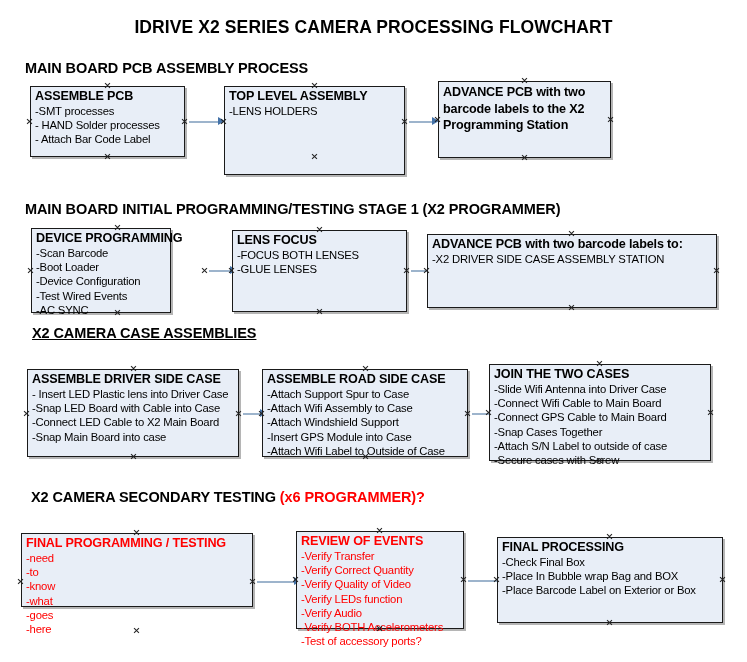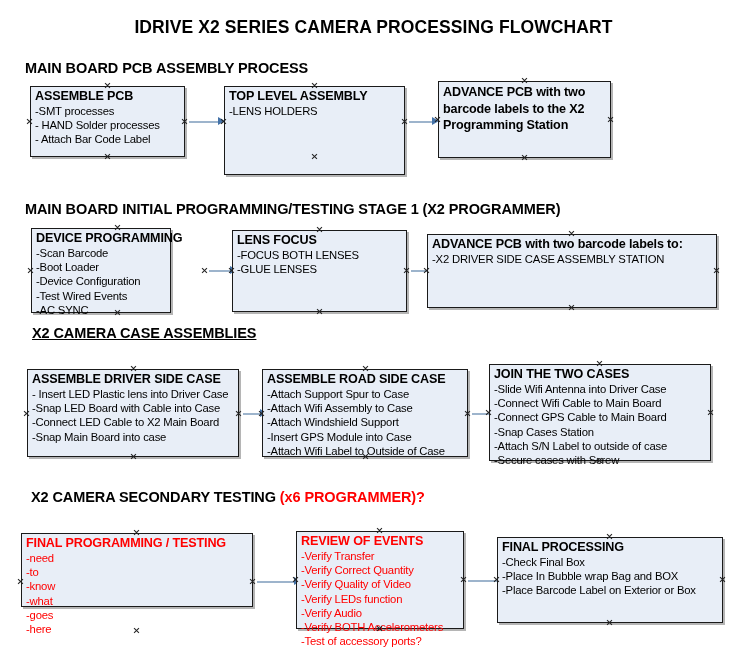--- a/index.html
+++ b/index.html
@@ -245,21 +245,21 @@
 <div class="arrow" style="left:472px; top:409px; width:24px;">
   <div class="shaft" style="width:18px;"></div>
   <div class="head" style="left:17px;"></div>
 </div>
 
 <div class="fbox" style="left:489px; top:364px; width:222px; height:97px;">
   <div class="btitle">JOIN THE TWO CASES</div>
   <div class="bline">-Slide Wifi Antenna into Driver Case</div>
   <div class="bline">-Connect Wifi Cable to Main Board</div>
   <div class="bline">-Connect GPS Cable to Main Board</div>
-  <div class="bline">-Snap Cases Station</div>
+  <div class="bline">-Snap Cases Together</div>
   <div class="bline">-Attach S/N Label to outside of case</div>
   <div class="bline">-Secure cases with Screw</div>
 </div>
 <div class="hx" style="left:596px; top:360px;"></div>
 <div class="hx" style="left:596px; top:457px;"></div>
 <div class="hx" style="left:485px; top:409px;"></div>
 <div class="hx" style="left:707px; top:409px;"></div>
 
 <div class="section-header" style="left:31px; top:489px;">
   <span>X2 CAMERA SECONDARY TESTING </span><span class="hl-red">(x6 PROGRAMMER)?</span>

